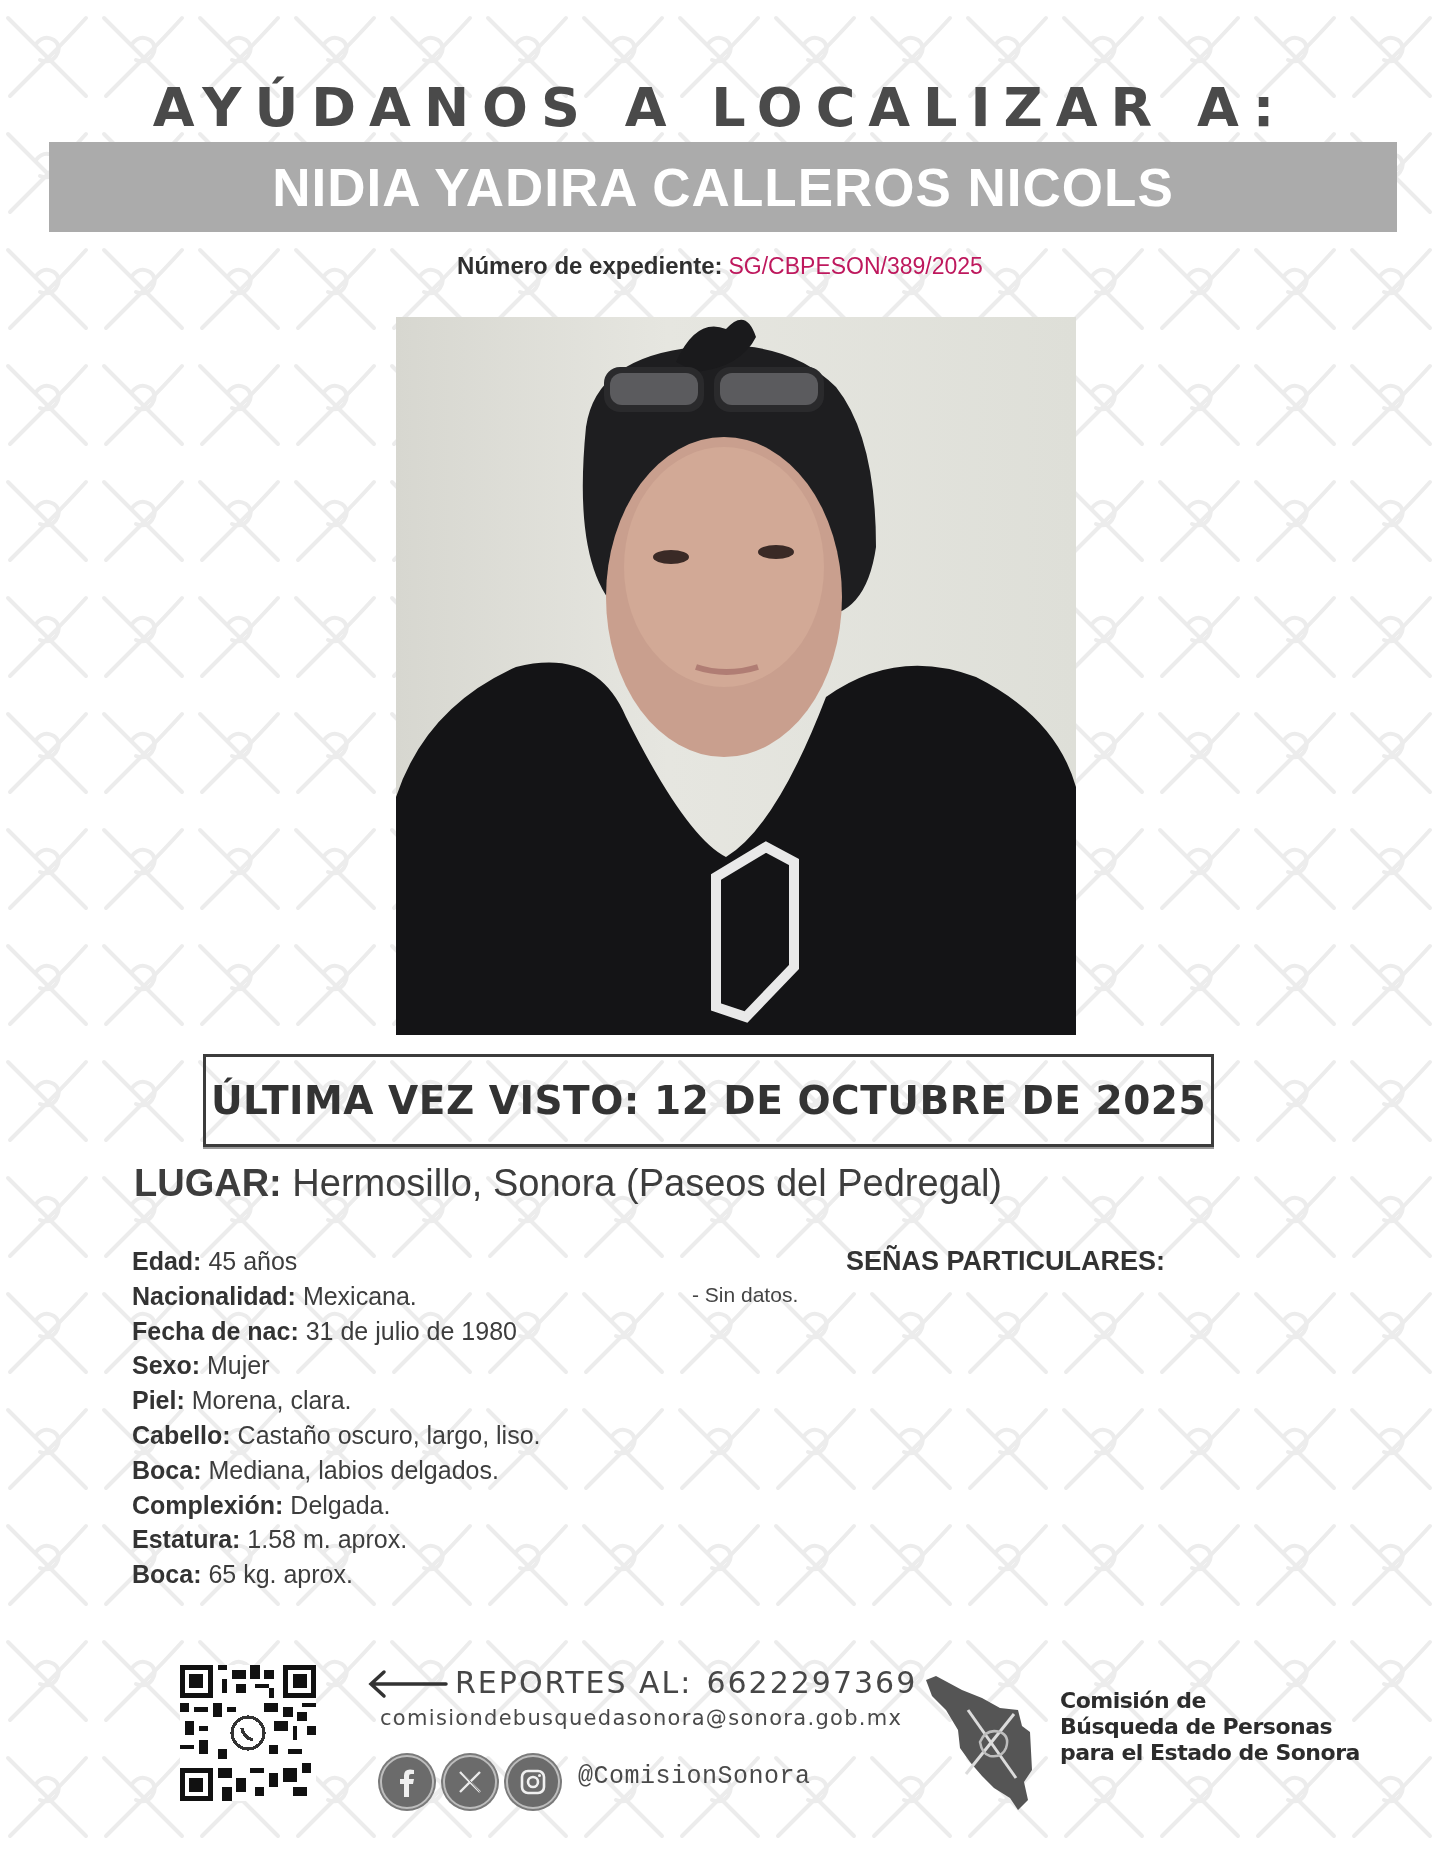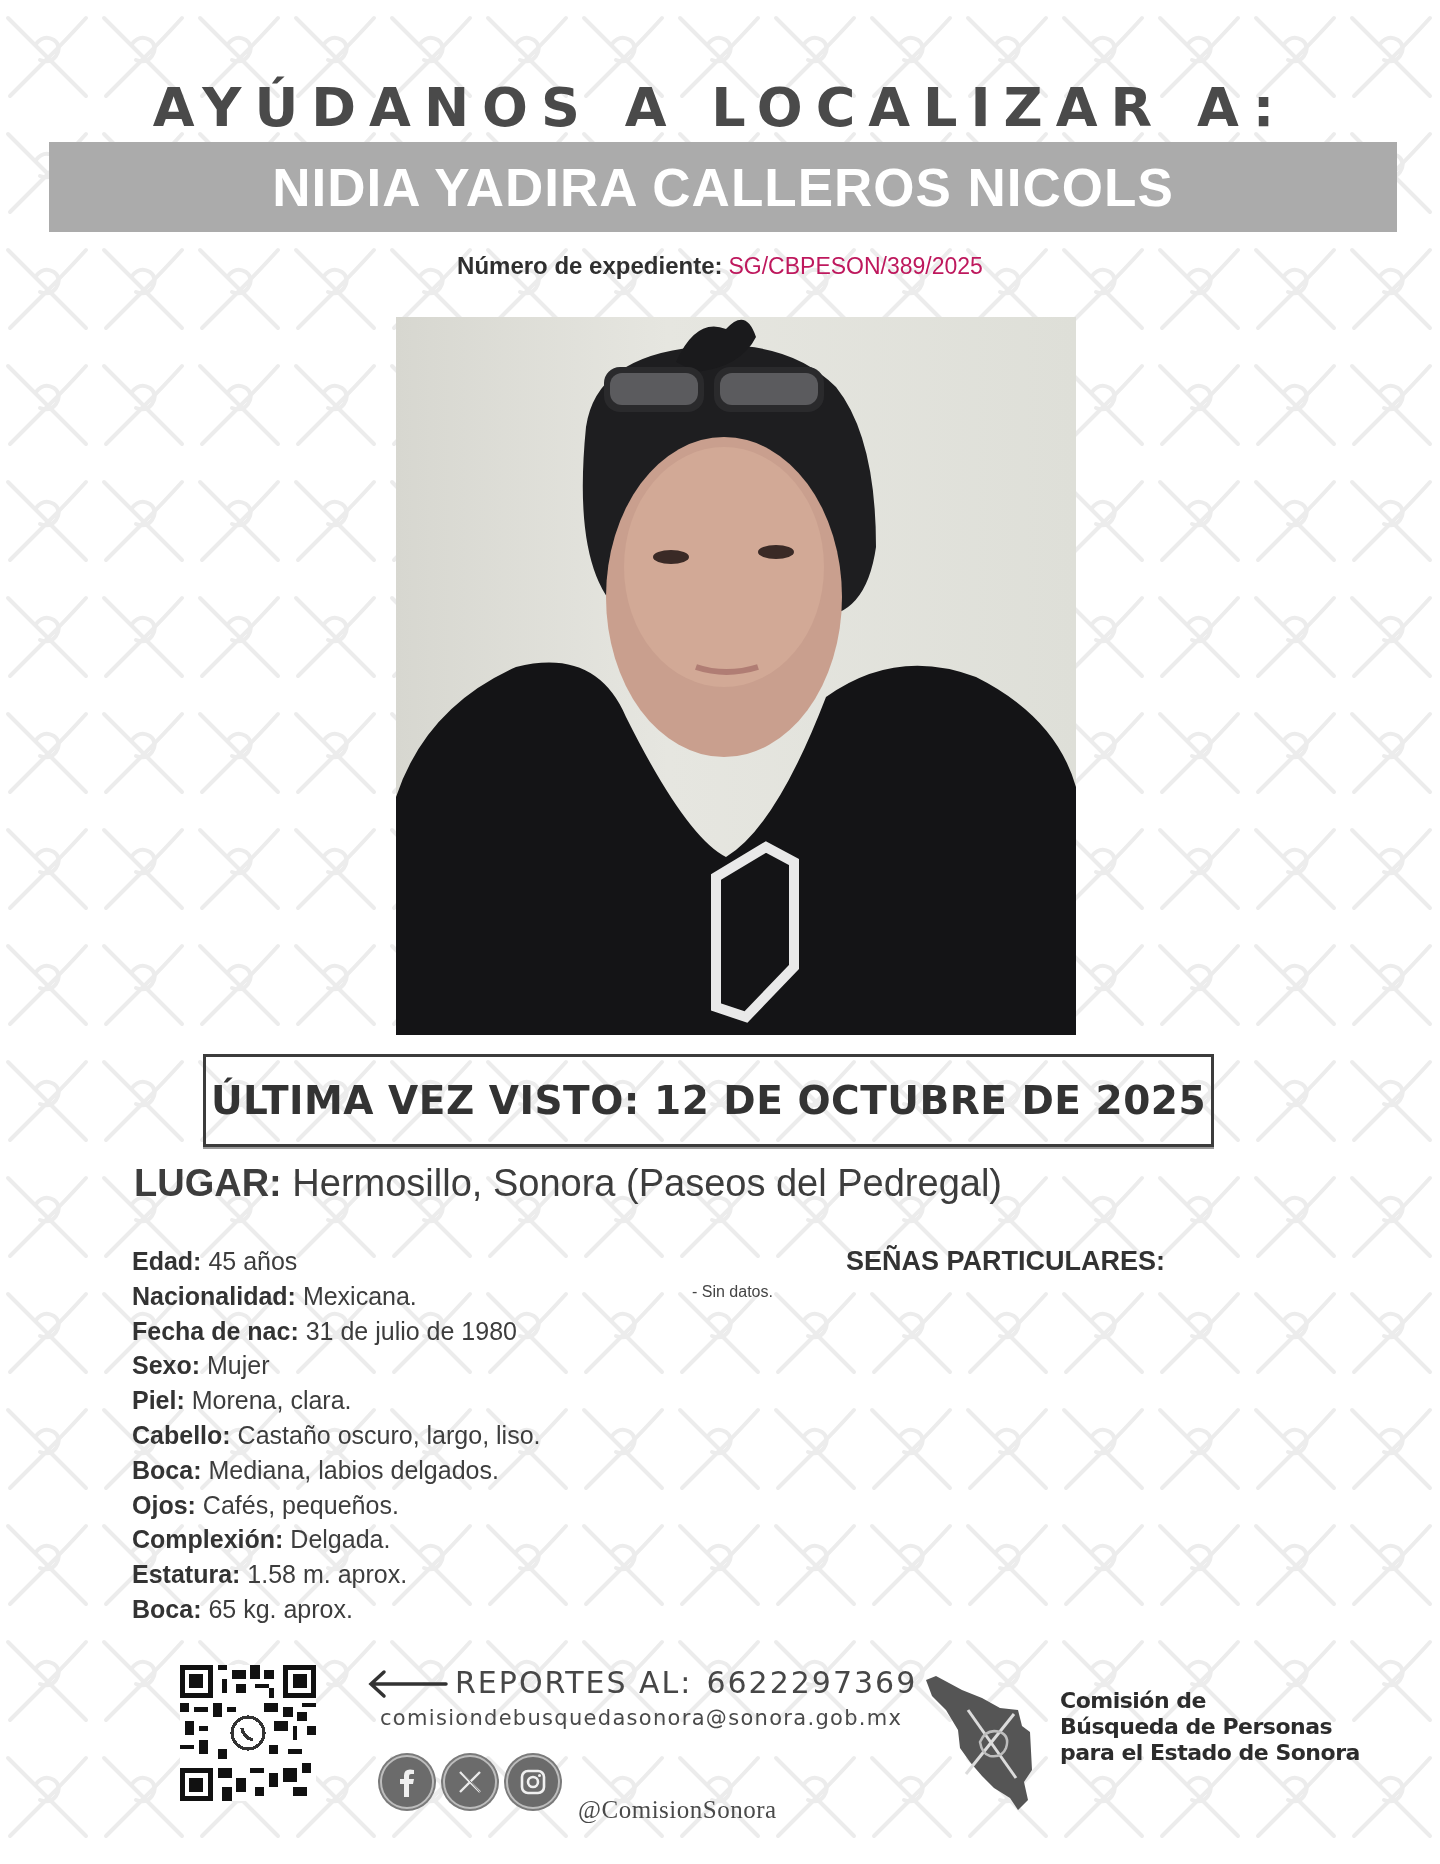--- a/index.html
+++ b/index.html
@@ -47,37 +47,37 @@
   }
 
   .lugar { left: 134px; top: 1162px; font-size: 38px; color: #3d3d3d; }
   .lugar .lbl { font-weight: bold; }
 
   .details { left: 132px; top: 1244px; font-size: 25px; color: #3d3d3d; }
   .details .row { height: 34.8px; line-height: 34.8px; white-space: nowrap; }
   .details .lbl { font-weight: bold; color: #333; }
 
   .senas-title { left: 846px; top: 1246px; font-size: 27px; font-weight: bold; color: #333; }
-  .senas-value { left: 692px; top: 1283px; font-size: 16px; color: #444; }
+  .senas-value { left: 692px; top: 1283px; font-size: 21px; color: #444; }
 
   .qr { left: 180px; top: 1665px; width: 136px; height: 136px; }
 
   .arrow { left: 368px; top: 1668px; width: 80px; height: 32px; }
   .reportes {
     left: 455px; top: 1665px; font-size: 30px; color: #474747; letter-spacing: 2px;
     font-family: "DejaVu Sans", sans-serif; font-weight: normal;
   }
   .reportes .phone { margin-left: 14px; letter-spacing: 2px; }
   .email { left: 380px; top: 1706px; font-size: 21px; color: #4a4a4a; letter-spacing: 1.3px; font-family: "DejaVu Sans", sans-serif; }
 
   .social { top: 1755px; width: 50px; height: 50px; border-radius: 50%;
     background: #6b6b6b; border: 2px solid #bdbdbd; box-shadow: 0 0 0 2px #7a7a7a;
     display: flex; align-items: center; justify-content: center; color: #e8e8e8; }
   .fb { left: 380px; } .xx { left: 443px; } .ig { left: 506px; }
-  .handle { left: 578px; top: 1762px; font-size: 25px; color: #4a4a4a; font-family: Liberation Serif, serif; letter-spacing: 0.5px; margin-top: 34px; }
+  .handle { left: 578px; top: 1762px; font-size: 25px; color: #4a4a4a; font-family: Liberation Mono, monospace; letter-spacing: 0.5px; }
 
   .logo { left: 922px; top: 1670px; width: 120px; height: 145px; }
   .org-name { left: 1060px; top: 1688px; font-size: 22px; line-height: 26px; color: #2c2c2c; font-family: "DejaVu Sans", sans-serif; font-weight: bold; letter-spacing: -0.5px; }
 </style>
 </head>
 <body>
 
 <svg class="bg-pattern" width="1440" height="1864" xmlns="http://www.w3.org/2000/svg">
   <defs>
     <pattern id="wm" x="0" y="0" width="96" height="116" patternUnits="userSpaceOnUse">
@@ -137,21 +137,20 @@
 </div>
 
 <div class="abs details">
   <div class="row"><span class="lbl">Edad:</span> <span>45 años</span></div>
   <div class="row"><span class="lbl">Nacionalidad:</span> <span>Mexicana.</span></div>
   <div class="row"><span class="lbl">Fecha de nac:</span> <span>31 de julio de 1980</span></div>
   <div class="row"><span class="lbl">Sexo:</span> <span>Mujer</span></div>
   <div class="row"><span class="lbl">Piel:</span> <span>Morena, clara.</span></div>
   <div class="row"><span class="lbl">Cabello:</span> <span>Castaño oscuro, largo, liso.</span></div>
   <div class="row"><span class="lbl">Boca:</span> <span>Mediana, labios delgados.</span></div>
-  <div class="row"><span class="lbl">Ojos:</span> <span>Cafés, pequeños.</span></div>
   <div class="row"><span class="lbl">Complexión:</span> <span>Delgada.</span></div>
   <div class="row"><span class="lbl">Estatura:</span> <span>1.58 m. aprox.</span></div>
   <div class="row"><span class="lbl">Boca:</span> <span>65 kg. aprox.</span></div>
 </div>
 
 <div class="abs senas-title">SEÑAS PARTICULARES:</div>
 <div class="abs senas-value">- Sin datos.</div>
 
 <svg class="abs qr" viewBox="0 0 29 29" xmlns="http://www.w3.org/2000/svg" shape-rendering="crispEdges">
   <rect width="29" height="29" fill="#fff"></rect>

